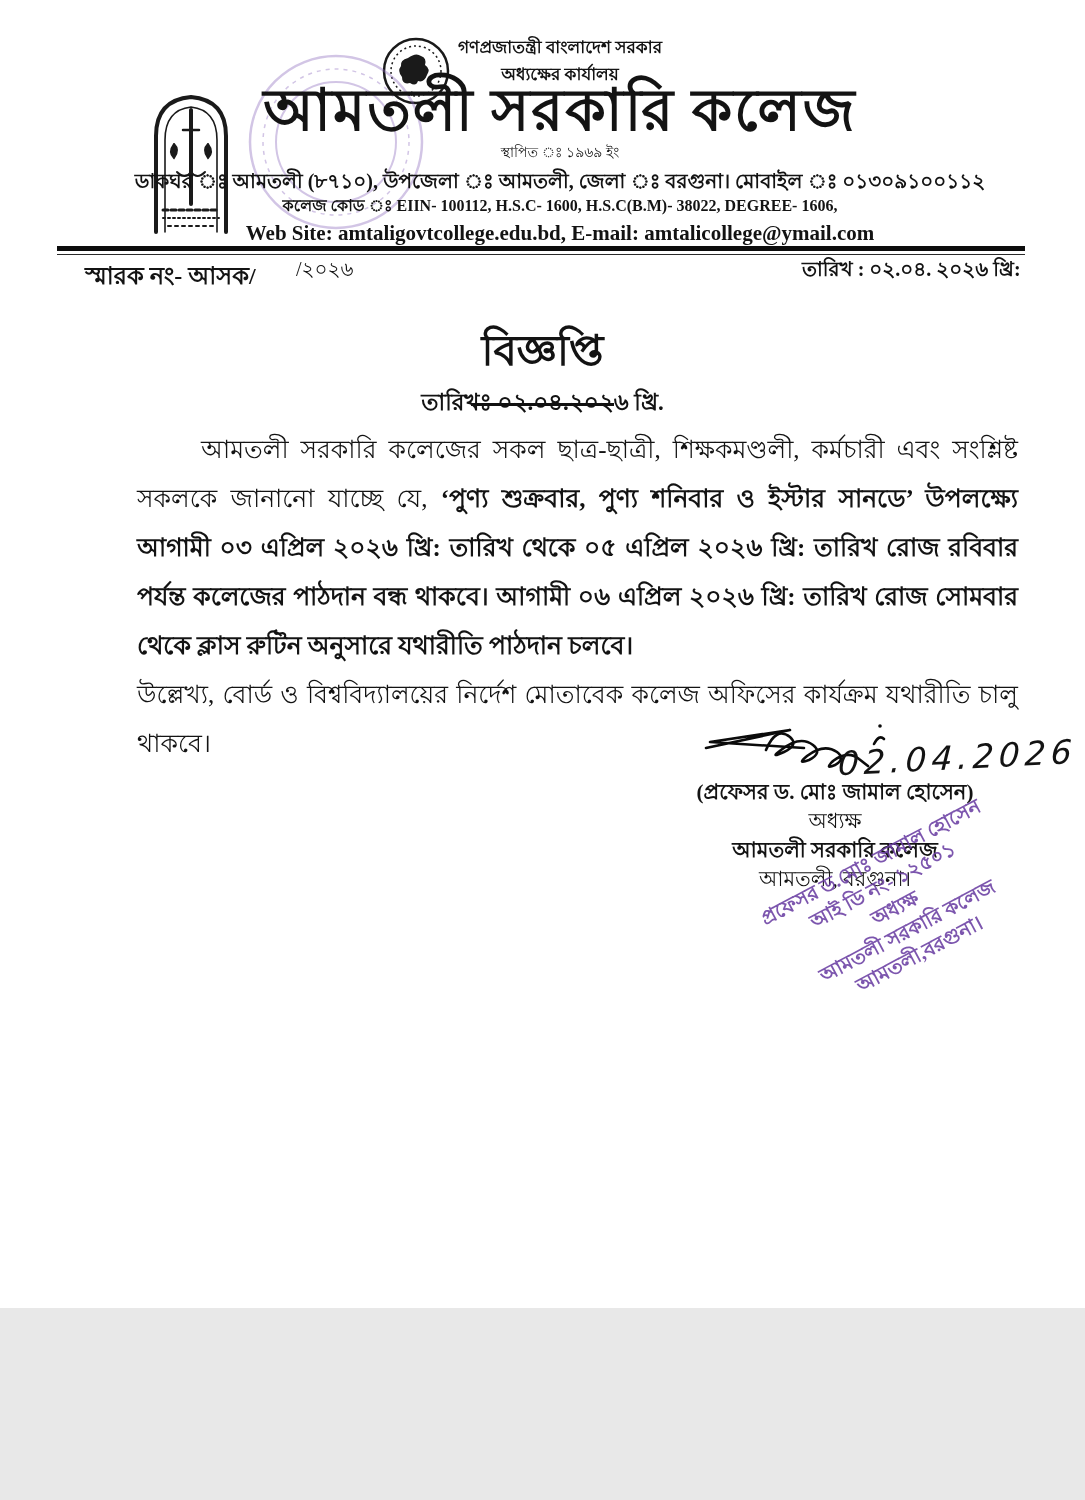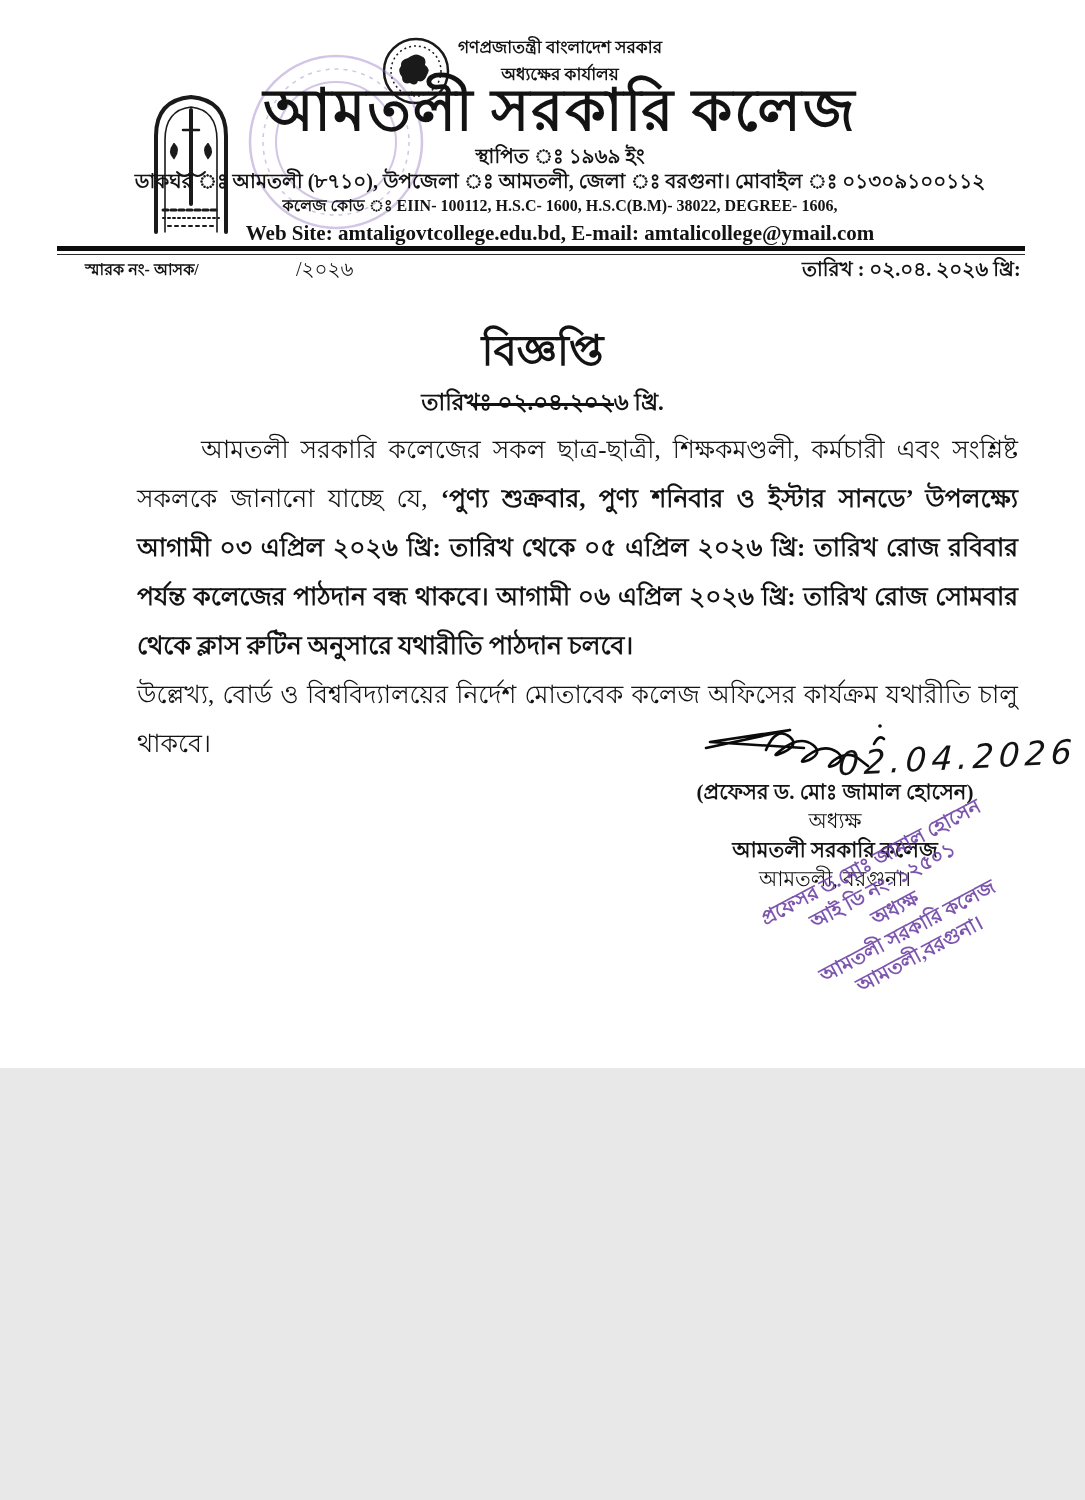--- a/index.html
+++ b/index.html
@@ -1,32 +1,32 @@
 <!DOCTYPE html>
 <html><head>
 <meta charset="utf-8">
 <style>
   html,body{margin:0;padding:0;background:#e8e8e8;}
   .page{
-    position:relative;width:1085px;height:1068px;margin:0 auto;
+    position:relative;width:1085px;height:1308px;margin:0 auto;
     background:#ffffff;overflow:hidden;color:#131313;
     font-family:"Liberation Serif","DejaVu Serif",serif;
   }
   .abs{position:absolute;}
   .center-band{left:35px;right:0;text-align:center;}
   .l-govt{top:34px;font-size:17px;font-weight:bold;}
   .l-office{top:61px;font-size:17px;font-weight:bold;}
   .l-college{top:80px;font-size:58px;font-weight:bold;letter-spacing:2px;line-height:62px;}
-  .l-est{top:141px;font-size:20px;font-weight:bold;}
+  .l-est{top:141px;font-size:14px;font-weight:normal;}
   .l-addr{top:166px;font-size:20px;font-weight:bold;}
   .l-code{top:193px;font-size:16px;font-weight:bold;}
   .l-web{top:221px;font-size:21px;font-weight:bold;}
   .u{}
   .rule{top:246px;left:57px;width:968px;height:3px;border-top:5px solid #0d0d0d;border-bottom:1px solid #2a2a2a;}
-  .memo-left{top:257px;left:85px;font-size:16px;font-weight:bold;}
+  .memo-left{top:257px;left:85px;font-size:24px;font-weight:bold;}
   .memo-year{top:254px;left:296px;font-size:20px;font-weight:normal;}
   .memo-date{top:254px;left:802px;font-size:20px;font-weight:bold;}
   .n-title{top:318px;left:0;right:0;text-align:center;font-size:42px;font-weight:bold;}
   .n-title span{display:inline-block;border-bottom:3px solid #111;padding:0 10px 14px 10px;}
   .n-date{top:384px;left:0;right:0;text-align:center;font-size:23px;font-weight:bold;}
   .body-wrap{top:425px;left:137px;width:881px;font-size:25px;line-height:49px;text-align:justify;}
   .body-wrap p{margin:0;}
   .body-wrap p.lead{text-indent:64px;}
   .seg-b{font-weight:bold;}
   .sig{top:712px;left:690px;width:290px;text-align:center;}

